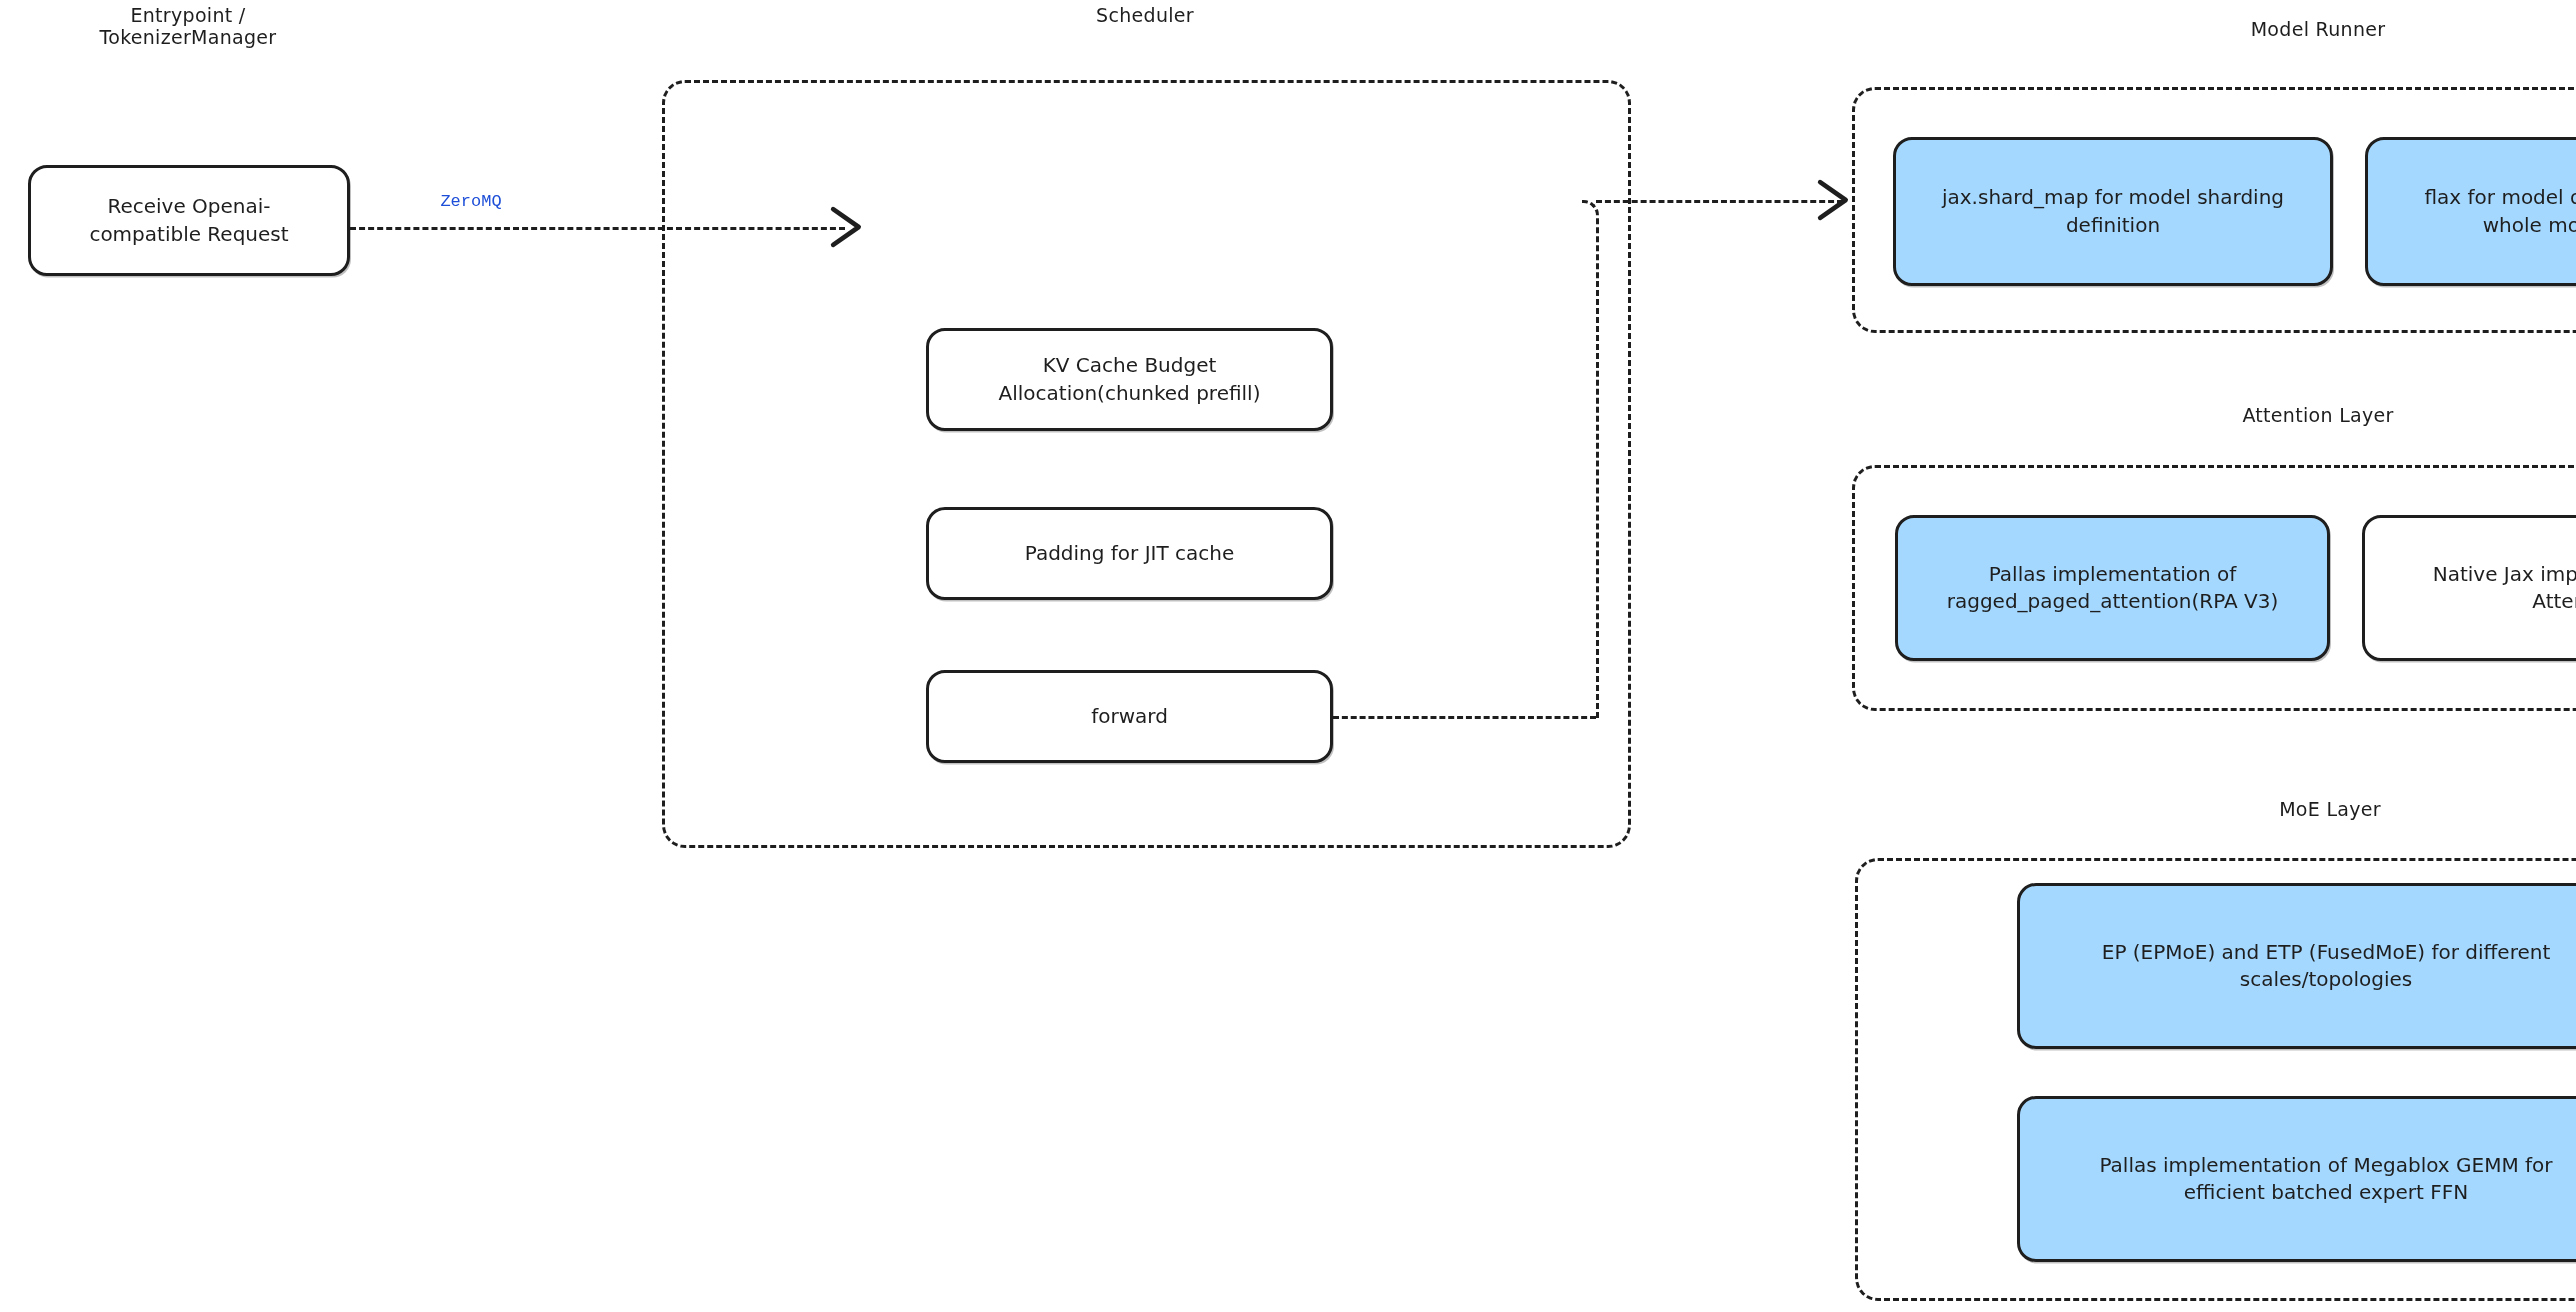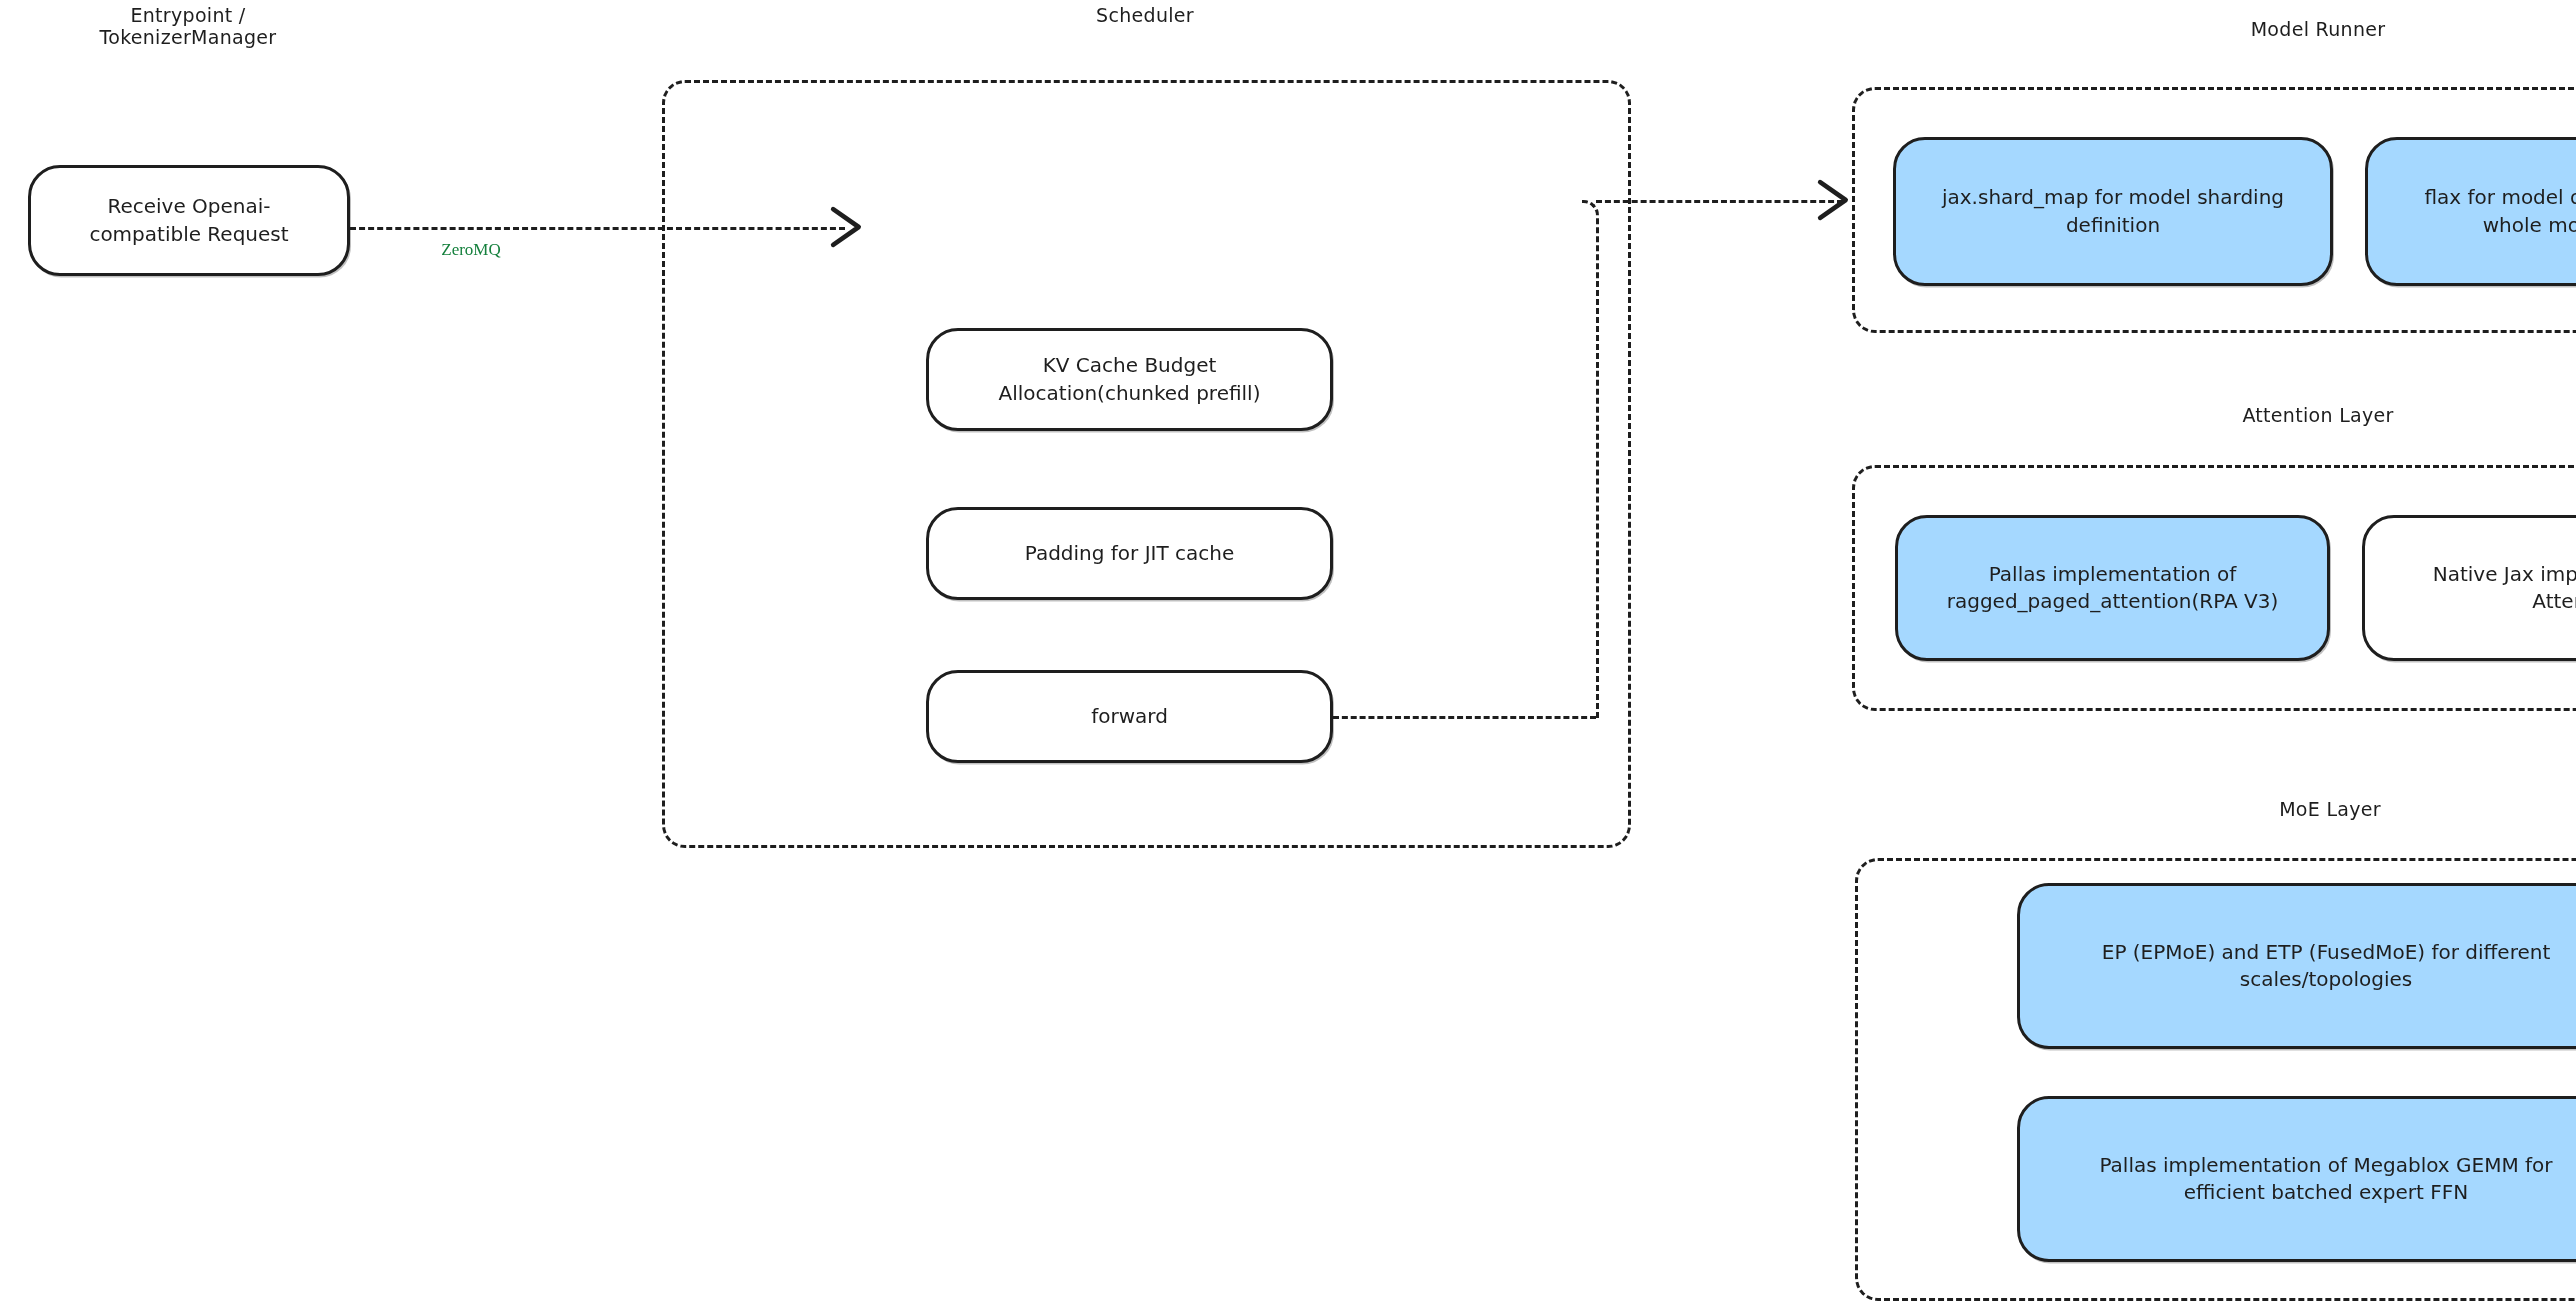--- a/index.html
+++ b/index.html
@@ -34,21 +34,21 @@
     border-radius: 23px;
     box-sizing: border-box;
     background: transparent;
   }
 
   
   .node {
     position: absolute;
     box-sizing: border-box;
     border: 3.6px solid #1e1e1e;
-    border-radius: 32px;
+    border-radius: 19px;
     background: #ffffff;
     display: flex;
     align-items: center;
     justify-content: center;
     text-align: center;
     color: #1e1e1e;
     font-family: "DejaVu Sans", sans-serif;
     font-size: 20px;
     line-height: 1.36;
     padding: 5.2px 12.4px;
@@ -73,28 +73,27 @@
     border-bottom: none;
   }
   .arrow-head {
     position: absolute;
     width: 0; height: 0;
   }
   .arrow-head svg { display:block; overflow: visible; }
 
   .edge-label {
     position: absolute;
-    color: #15803d;
-    font-family: Liberation Serif, serif;
+    color: #1d4ed8;
+    font-family: Liberation Mono, monospace;
     font-size: 17px;
     white-space: nowrap;
     transform: translateX(-50%);
     background: #ffffff;
     padding: 0 5.2px;
-    margin-top: 48px;
   }
 </style>
 </head>
 <body>
 
 <div id="stage">
 
   <div class="group-title" style="left:188px; top:4.1px;">
     <div>Entrypoint /</div>
     <div>TokenizerManager</div>

